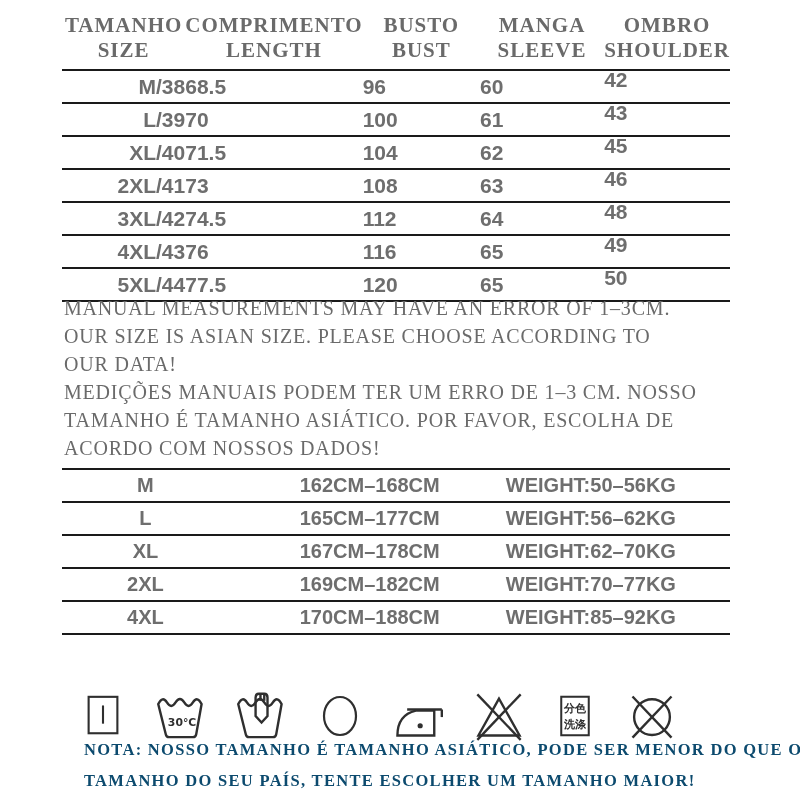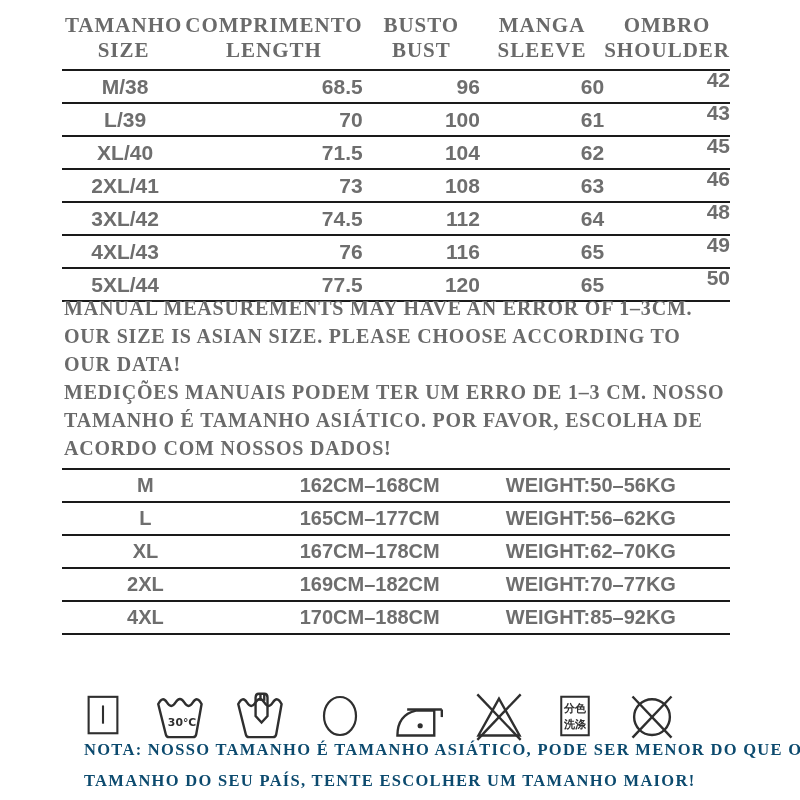--- a/index.html
+++ b/index.html
@@ -5,28 +5,28 @@
   html,body{margin:0;padding:0;background:#ffffff;}
   .sheet{position:relative;width:800px;height:800px;background:#ffffff;overflow:hidden;
          font-family:"Liberation Sans","DejaVu Sans",sans-serif;}
 
   
   table{border-collapse:collapse;}
   .t1{position:absolute;left:62px;top:10px;width:668px;color:#6e6e6e;}
   .t1 th{font-family:"Liberation Serif","DejaVu Serif",serif;font-weight:700;
          font-size:21px;letter-spacing:1px;text-align:center;line-height:25px;
          padding:3px 0 6px 0;color:#6a6a6a;border-bottom:2px solid #1a1a1a;}
-  .t1 td{font-weight:700;font-size:21px;text-align:right;height:31px;padding:0;}
+  .t1 td{font-weight:700;font-size:21px;text-align:left;height:31px;padding:0;}
   .t1 tbody tr{border-bottom:2px solid #1a1a1a;}
-  .t1 .c-size{text-align:center;padding-left:3px;}
+  .t1 .c-size{text-align:right;padding-left:3px;}
   .raise{position:relative;top:-7px;display:inline-block;}
 
   
   .para{position:absolute;left:64px;top:294px;
-        font-family:"Liberation Serif","DejaVu Serif",serif;font-weight:700;
+        font-family:"Liberation Serif","DejaVu Serif",serif;font-weight:400;
         font-size:20px;line-height:28px;letter-spacing:0.8px;color:#6a6a6a;
         white-space:nowrap;}
 
   
   .t2{position:absolute;left:62px;top:468px;width:668px;color:#6e6e6e;}
   .t2 td{font-weight:700;font-size:20px;height:31px;padding:0;}
   .t2 tbody tr{border-top:2px solid #1a1a1a;}
   .t2 tbody tr:last-child{border-bottom:2px solid #1a1a1a;}
   .t2 .s{width:120px;text-align:center;padding-left:28px;}
   .t2 .h{width:250px;text-align:right;padding-left:8px;}

